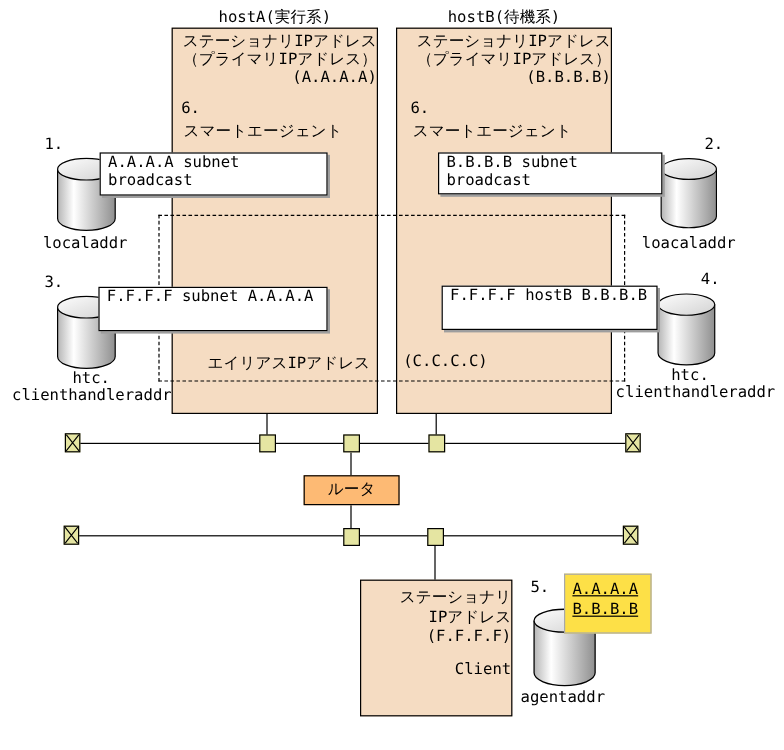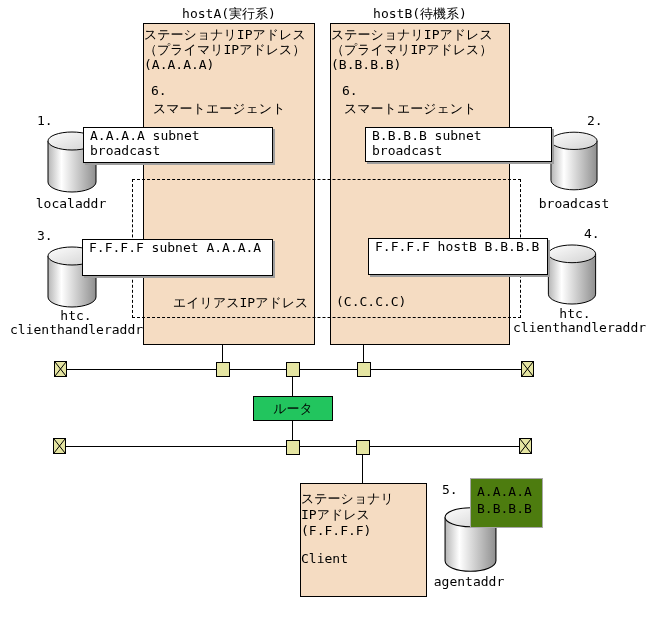--- a/index.html
+++ b/index.html
@@ -5,41 +5,41 @@
   html,body { margin:0; padding:0; background:#fff; }
   .stage {
     position:relative; width:649px; height:625px; background:#ffffff;
     font-family:"DejaVu Sans Mono","Liberation Mono",monospace;
     font-size:13px; color:#000; overflow:hidden;
   }
   .abs { position:absolute; }
   .center { text-align:center; }
   
   .host-box { background:var(--host-fill,#f5dcc2); border:1px solid #000; box-sizing:border-box; z-index:1; }
-  .box-header { position:absolute; top:3px; left:0; width:100%; text-align:left; line-height:15px; }
+  .box-header { position:absolute; top:3px; left:0; width:100%; text-align:right; line-height:15px; }
   
   .dashed-rect { border:1px dashed #000; box-sizing:border-box; z-index:20; }
   
   .white-box {
     background:#fff; border:1px solid #000; box-shadow:2px 2px 0 var(--shadow,#9e9e9e);
     box-sizing:border-box; display:flex; align-items:flex-start; padding-left:6px; z-index:40;
   }
   .note-box {
-    background:#4d7c0f; border:1px solid var(--note-border,#a8a8a8);
-    box-sizing:border-box; padding:4px 0 0 6px; line-height:17px; z-index:40;
+    background:#fde047; border:1px solid var(--note-border,#a8a8a8);
+    box-sizing:border-box; padding:4px 0 0 6px; line-height:17px; z-index:40;text-decoration:underline;
   }
   
   .h-line { background:#000; height:1px; z-index:5; }
   .v-line { background:#000; width:1px; z-index:5; }
   
   .connector { width:14px; height:15px; background:var(--node-fill,#e5e5a2); border:1px solid #000; box-sizing:border-box; z-index:10; }
   .terminator { width:13px; height:16px; background:var(--node-fill,#e5e5a2); border:1px solid #000; box-sizing:border-box; z-index:10; }
   .terminator svg { display:block; width:100%; height:100%; }
   .cyl { z-index:30; }
-  .router-box { background:#22c55e; border:1px solid #000; box-sizing:border-box; text-align:center; line-height:23px; z-index:10; }
+  .router-box { background:#fdba74; border:1px solid #000; box-sizing:border-box; text-align:center; line-height:23px; z-index:10; }
   .lbl { line-height:14px; }
 </style>
 </head>
 <body>
 
 <div class="stage">
 
   <svg width="0" height="0" style="position:absolute">
     <defs>
       <linearGradient id="cyl-grad" x1="0" y1="0" x2="1" y2="0">
@@ -119,21 +119,21 @@
   </div>
   <div class="abs white-box" style="left:368px;top:238px;width:180px;height:37px">
     <span>F.F.F.F hostB B.B.B.B</span>
   </div>
   <div class="abs note-box" style="left:470px;top:478px;width:73px;height:50px">
     <div>A.A.A.A</div>
     <div>B.B.B.B</div>
   </div>
 
   <div class="abs center lbl" style="left:21px;top:197px;width:100px">localaddr</div>
-  <div class="abs center lbl" style="left:524px;top:197px;width:100px">broadcast</div>
+  <div class="abs center lbl" style="left:524px;top:197px;width:100px">loacaladdr</div>
   <div class="abs center lbl" style="left:26px;top:309px;width:100px">htc.</div>
   <div class="abs center lbl" style="left:10px;top:323px;width:132px">clienthandleraddr</div>
   <div class="abs center lbl" style="left:525px;top:307px;width:100px">htc.</div>
   <div class="abs center lbl" style="left:513px;top:321px;width:132px">clienthandleraddr</div>
   <div class="abs center lbl" style="left:419px;top:575px;width:100px">agentaddr</div>
 
   <div class="abs v-line" style="left:222px;top:345px;height:25px"></div>
   <div class="abs v-line" style="left:363px;top:345px;height:25px"></div>
 
   <div class="abs h-line" style="left:58px;top:369px;width:472px"></div>

